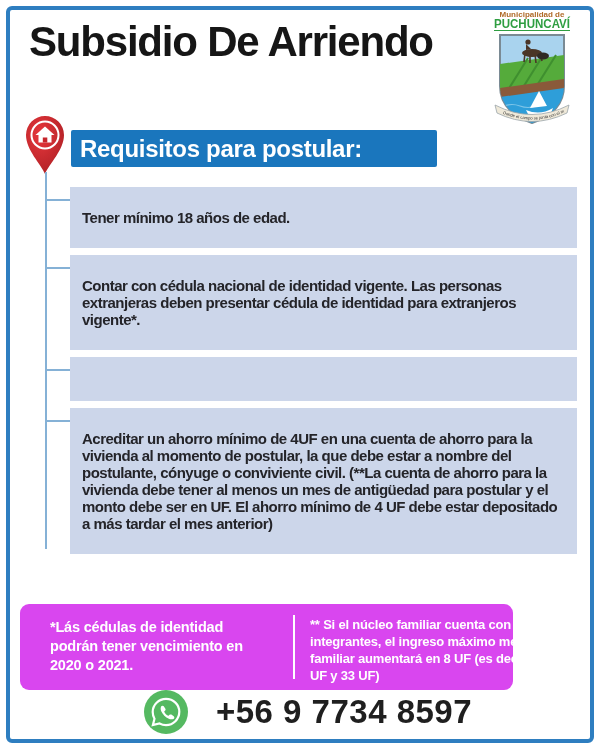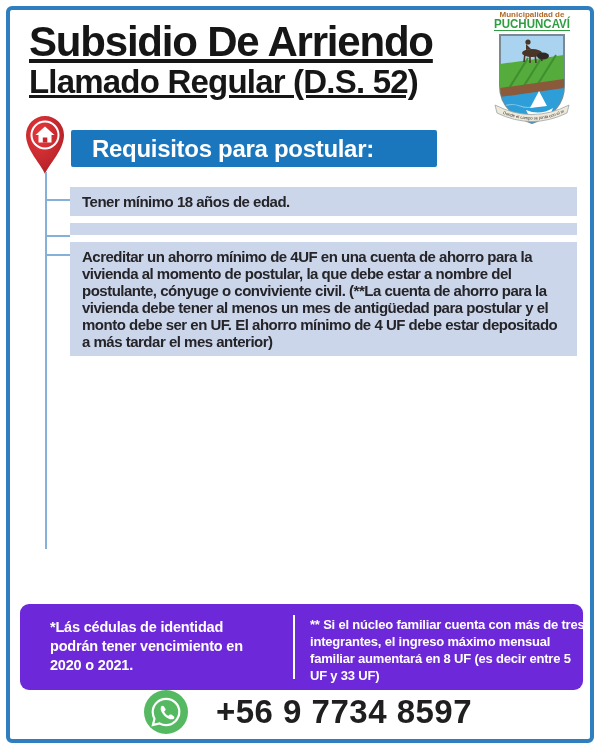--- a/index.html
+++ b/index.html
@@ -1,44 +1,44 @@
 <!DOCTYPE html>
 <html><head>
 <meta charset="utf-8">
 <style>
   html,body{margin:0;padding:0;background:#ffffff;}
   .flyer{position:relative;width:600px;height:749px;background:#ffffff;overflow:hidden;
          font-family:"Liberation Sans", sans-serif;}
   .frame{position:absolute;inset:6px;border:4px solid #2e7ec0;border-radius:6px;pointer-events:none;}
 
   
-  .title-block{position:absolute;left:29px;top:20px;color:#161616;text-decoration:underline;}
+  .title-block{position:absolute;left:29px;top:20px;color:#161616;}
   .title-line1{font-size:42px;font-weight:bold;letter-spacing:-1.2px;line-height:44px;white-space:nowrap;}
   .title-line2{font-size:33px;font-weight:bold;letter-spacing:-0.8px;line-height:36px;white-space:nowrap;}
 
   
   .logo{position:absolute;right:16px;top:8px;width:104px;height:118px;}
 
   
   .pin{position:absolute;left:22px;top:114px;width:46px;height:62px;}
   .section-bar{position:absolute;left:71px;top:130px;width:366px;height:37px;background:#1a76bd;
                border-radius:2px;color:#ffffff;font-size:24px;font-weight:bold;line-height:37px;
-               padding-left:21px;box-sizing:border-box;letter-spacing:-0.3px;}
+               padding-left:9px;box-sizing:border-box;letter-spacing:-0.3px;}
 
   
   .trunk{position:absolute;left:45px;top:172px;width:2px;height:377px;background:#85b1d6;}
 
   
   .items{position:absolute;left:70px;top:187px;width:507px;}
   .req-item{position:relative;background:#ccd6ea;color:#242429;font-size:15px;font-weight:bold;
-            line-height:17px;letter-spacing:-0.5px;padding:6px 12px;margin-bottom:7px;}
+            line-height:17px;letter-spacing:-0.5px;padding:22px 12px;margin-bottom:7px;}
   .connector{position:absolute;left:-25px;top:12px;width:25px;height:2px;background:#85b1d6;}
 
   
-  .footer-box{position:absolute;left:20px;top:604px;width:563px;height:86px;background:#6d28d9;
+  .footer-box{position:absolute;left:20px;top:604px;width:493px;height:86px;background:#d946ef;
               border-radius:9px;color:#ffffff;}
   .note-left{position:absolute;left:30px;top:14px;width:222px;font-size:14.5px;font-weight:bold;
              line-height:19px;letter-spacing:-0.2px;}
   .note-divider{position:absolute;left:273px;top:11px;width:2px;height:64px;background:#ffffff;}
   .note-right{position:absolute;left:290px;top:12px;width:276px;font-size:13px;font-weight:bold;
               line-height:17px;letter-spacing:-0.2px;}
 
   
   .contact{position:absolute;left:8px;top:690px;width:600px;display:flex;align-items:center;
            justify-content:center;gap:28px;}
@@ -46,21 +46,20 @@
   .phone{font-size:33px;font-weight:bold;color:#1f1f1f;letter-spacing:0.5px;white-space:nowrap;}
 </style>
 </head>
 <body>
 
 <div class="flyer">
   <div class="frame"></div>
 
   <div class="title-block">
     <div class="title-line1">Subsidio De Arriendo</div>
-    <div class="title-line2">Llamado Regular (D.S. 52)</div>
   </div>
 
   <svg class="logo" viewBox="0 0 104 118">
     <text x="52" y="9" text-anchor="middle" font-size="8" fill="#b06a28" font-weight="bold">Municipalidad de</text>
     <text x="52" y="20" text-anchor="middle" font-size="12" fill="#2f9e41" font-weight="bold" textLength="76" lengthAdjust="spacingAndGlyphs">PUCHUNCAVÍ</text>
     <line x1="14" y1="22.5" x2="90" y2="22.5" stroke="#2f9e41" stroke-width="1.2"></line>
     <g transform="translate(2,26)">
       <defs>
         <clipPath id="shieldClip">
           <path d="M18 1 H82 V52 Q82 78 50 89 Q18 78 18 52 Z"></path>
@@ -114,20 +113,24 @@
 
   <div class="trunk"></div>
 
   <div class="items">
     <div class="req-item">
       <span class="connector"></span>
       <span>Tener mínimo 18 años de edad.</span>
     </div>
     <div class="req-item">
       <span class="connector"></span>
+      <span>Contar con cédula nacional de identidad vigente. Las personas extranjeras deben presentar cédula de identidad para extranjeros vigente*.</span>
+    </div>
+    <div class="req-item">
+      <span class="connector"></span>
     </div>
     <div class="req-item">
       <span class="connector"></span>
       <span>Acreditar un ahorro mínimo de 4UF en una cuenta de ahorro para la vivienda al momento de postular, la que debe estar a nombre del postulante, cónyuge o conviviente civil. (**La cuenta de ahorro para la vivienda debe tener al menos un mes de antigüedad para postular y el monto debe ser en UF. El ahorro mínimo de 4 UF debe estar depositado a más tardar el mes anterior)</span>
     </div>
   </div>
 
   <div class="footer-box">
     <div class="note-left">*Lás cédulas de identidad podrán tener vencimiento en 2020 o 2021.</div>
     <div class="note-divider"></div>

